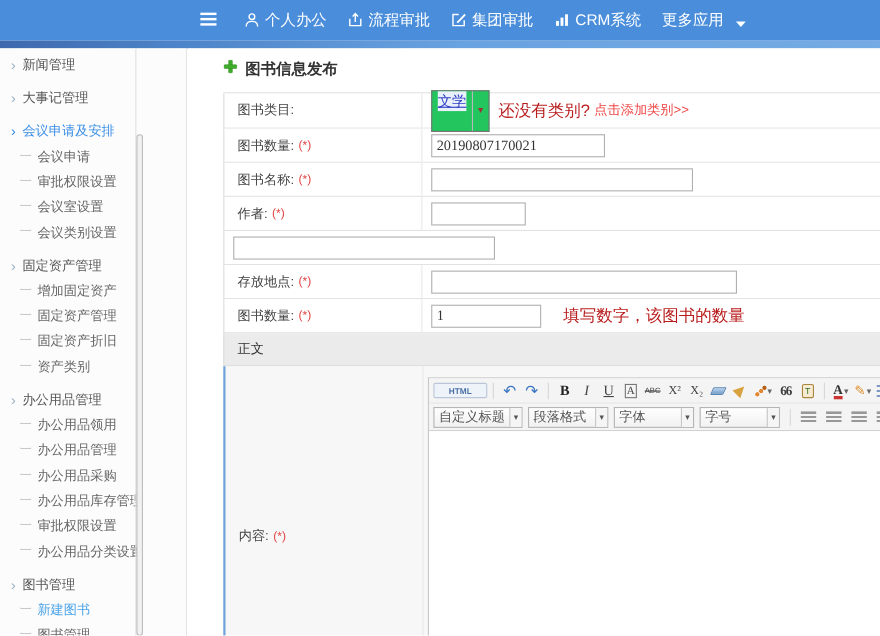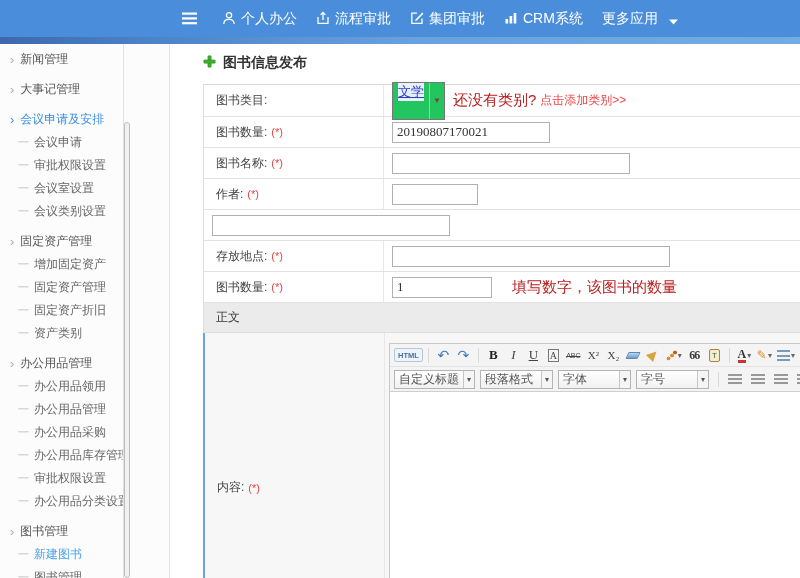--- a/index.html
+++ b/index.html
@@ -66,21 +66,21 @@
   
   .editor{margin:10px 0 0 4px;width:1100px;background:#fff;border:1px solid #c8c8c8}
   .tb{display:flex;align-items:center;background:#f4f4f4;padding:0 4px;gap:1px}
   .tb1{height:23px;border-bottom:1px solid #e3e3e3}
   .tb2{height:25px;border-bottom:1px solid #cfcfcf}
   .ed-area{height:250px;background:#fff}
   .btn{height:18px;min-width:19px;display:flex;align-items:center;justify-content:center;
     font-size:11px;color:#444;cursor:pointer;padding:0 2px}
   .sep{width:1px;height:15px;background:#d8d8d8;margin:0 4px;flex:none}
   .btn-html{font-size:7.5px;font-weight:bold;color:#4a6fa5;border:1px solid #b9c6d8;
-    background:#eef3f9;height:14px;padding:0 3px;border-radius:2px}
+    background:#eef3f9;height:14px;padding:0 13px;border-radius:2px}
   .arrowglyph{color:#3c76c2;font-size:14px;line-height:1}
   .b-serif{font-family:"Liberation Serif","DejaVu Serif",serif}
   .b-bold{font-weight:bold;font-size:13px;color:#222}
   .b-italic{font-style:italic;font-size:13px}
   .b-under{font-size:13px;text-decoration:underline}
   .b-fontbox{font-size:10px;border:1px solid #777;height:13px;line-height:12px;padding:0 1px}
   .b-strike{font-size:7px;text-decoration:line-through}
   .b-supsub{font-size:11px}
   .eraser{width:12px;height:7px;background:linear-gradient(180deg,#bcd6ee,#6f9cc8);
     border:1px solid #5b87b5;transform:skewX(-25deg);border-radius:1px}

